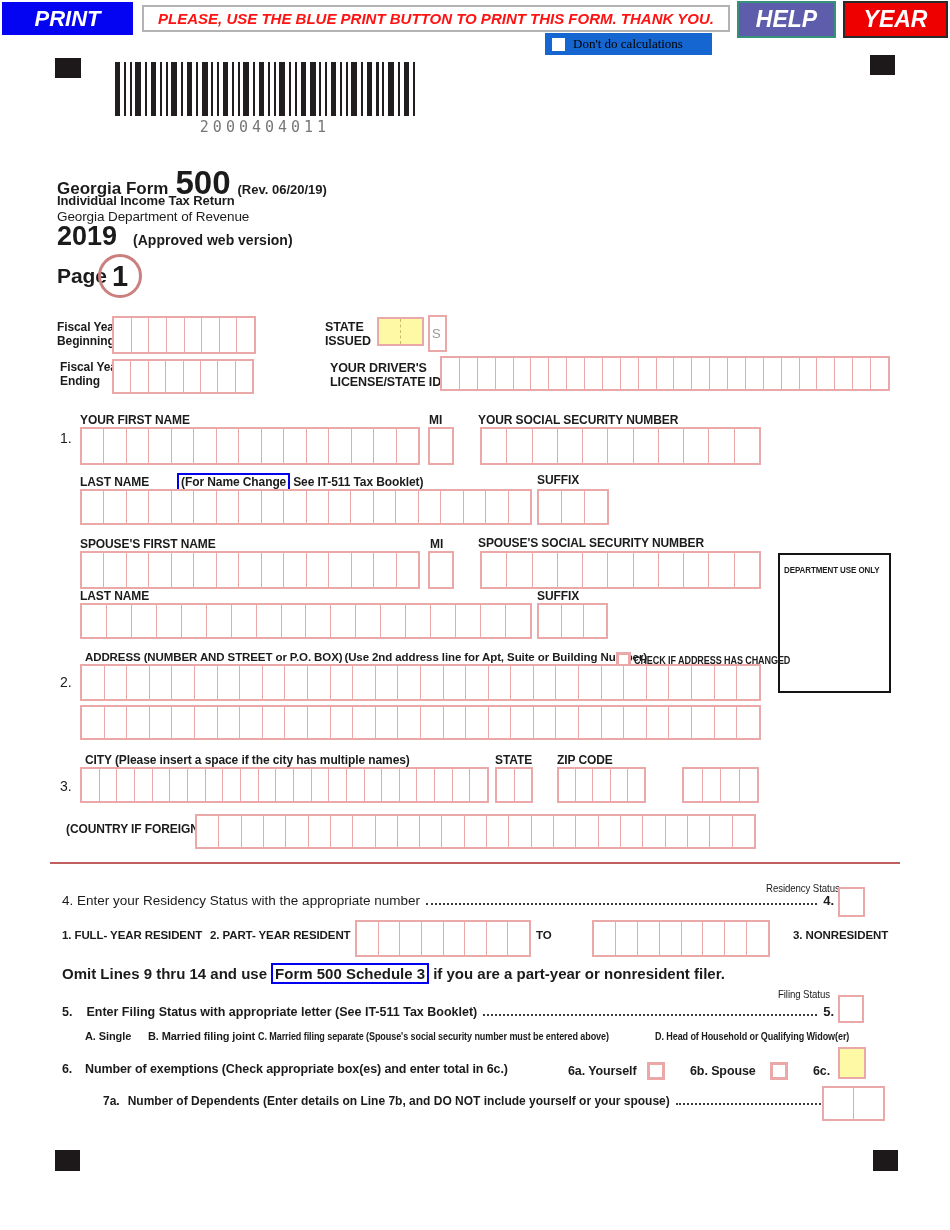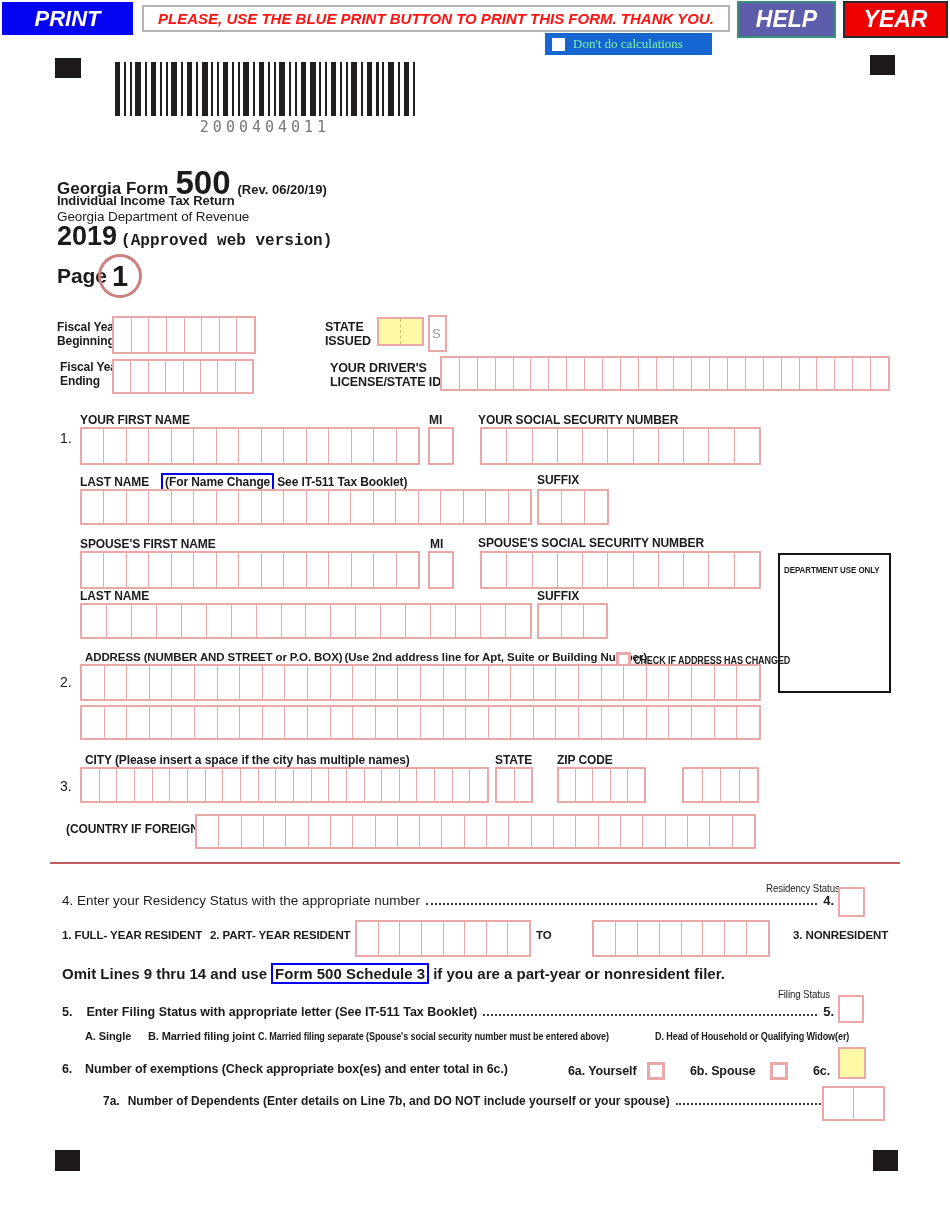--- a/index.html
+++ b/index.html
@@ -34,21 +34,21 @@
 
   <div class="btn" style="left:2px;top:2px;width:131px;height:33px;background:var(--c-print-blue,#0404f2);font-size:22px;">PRINT</div>
   <div class="abs" style="left:142px;top:5px;width:588px;height:27px;border:2px solid #b3b3b3;box-sizing:border-box;display:flex;align-items:center;justify-content:center;">
     <span style="color:var(--c-notice-red,#ff1212);font-style:italic;font-weight:bold;font-size:15px;white-space:nowrap;">PLEASE, USE THE BLUE PRINT BUTTON TO PRINT THIS FORM. THANK YOU.</span>
   </div>
   <div class="btn" style="left:737px;top:1px;width:99px;height:37px;background:var(--c-help-purple,#5d5dab);border:2px solid var(--c-help-border,#35917a);font-size:23px;">HELP</div>
   <div class="btn" style="left:843px;top:1px;width:105px;height:37px;background:var(--c-reset-red,#ee0000);border:2px solid #2a2a2a;font-size:23px;">YEAR</div>
 
   <div class="abs" style="left:545px;top:33px;width:167px;height:22px;background:var(--c-calc-bar-blue,#1566d0);display:flex;align-items:center;">
     <span style="width:13px;height:13px;background:#fff;margin:0 8px 0 7px;display:inline-block;"></span>
-    <span style="font-family:'Liberation Serif',serif;font-size:13px;color:#86efac;">Don't do calculations</span>
+    <span style="font-family:'Liberation Serif',serif;font-size:13px;color:#000000;">Don't do calculations</span>
   </div>
 
   <div class="sq" style="left:55px;top:58px;width:26px;height:20px;"></div>
   <div class="sq" style="left:870px;top:55px;width:25px;height:20px;"></div>
   <div class="sq" style="left:55px;top:1150px;width:25px;height:21px;"></div>
   <div class="sq" style="left:873px;top:1150px;width:25px;height:21px;"></div>
 
   <div id="barcode-bars" style="left:115px;top:62px;width:300px;height:54px;">
       <b style="width: 5px;"></b>
       <b style="width: 2px;"></b>
@@ -97,21 +97,21 @@
 
   <div class="row" style="left:57px;top:164px;">
     <span style="font-weight:bold;font-size:17px;">Georgia Form</span>
     <span style="font-weight:bold;font-size:33px;margin:0 7px;">500</span>
     <span style="font-weight:bold;font-size:13px;">(Rev. 06/20/19)</span>
   </div>
   <div class="lbl" style="left:57px;top:193px;font-size:13px;">Individual Income Tax Return</div>
   <div class="lbl rg" style="left:57px;top:209px;font-size:13.5px;">Georgia Department of Revenue</div>
   <div class="row" style="left:57px;top:221px;">
     <span style="font-weight:bold;font-size:27px;">2019</span>
-    <span style="font-weight:bold;font-size:16px;margin-left:4px;font-family:Liberation Mono, monospace;">(Approved web version)</span>
+    <span style="font-weight:bold;font-size:14px;margin-left:16px;">(Approved web version)</span>
   </div>
   <div class="lbl" style="left:57px;top:264px;font-size:21px;">Page</div>
   <div id="pagecircle" style="left:98px;top:254px;width:44px;height:44px;">
     <span>1</span>
   </div>
 
   <div class="lbl sm" style="left:57px;top:320px;">
     <span>Fiscal Year</span><br>
     <span>Beginning</span>
   </div>
@@ -217,21 +217,21 @@
       <i></i>
       <i></i>
       <i></i>
       <i></i>
       <i></i>
       <i></i>
     </div>
 
   <div class="row" style="left:80px;top:473px;">
     <span class="lbl" style="position:static;">LAST NAME</span>
-    <span class="linkbox lbl" style="position:static;margin-left:12px;">(For Name Change</span>
+    <span class="linkbox lbl" style="position:static;margin-left:28px;">(For Name Change</span>
     <span class="lbl" style="position:static;margin-left:3px;">See IT-511 Tax Booklet)</span>
   </div>
   <div class="lbl" style="left:537px;top:473px;">SUFFIX</div>
   <div class="grid" style="left:80px;top:489px;width:452px;height:36px;">
       <i></i>
       <i></i>
       <i></i>
       <i></i>
       <i></i>
       <i></i>

